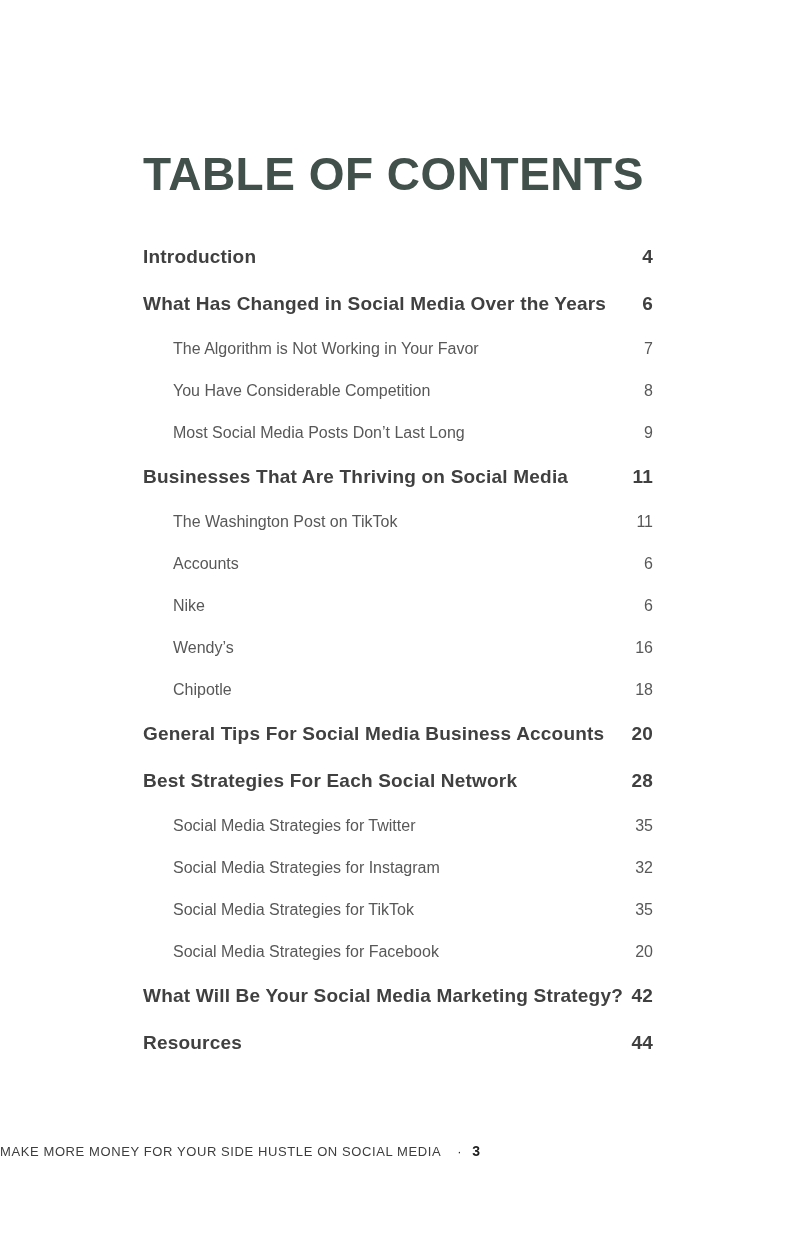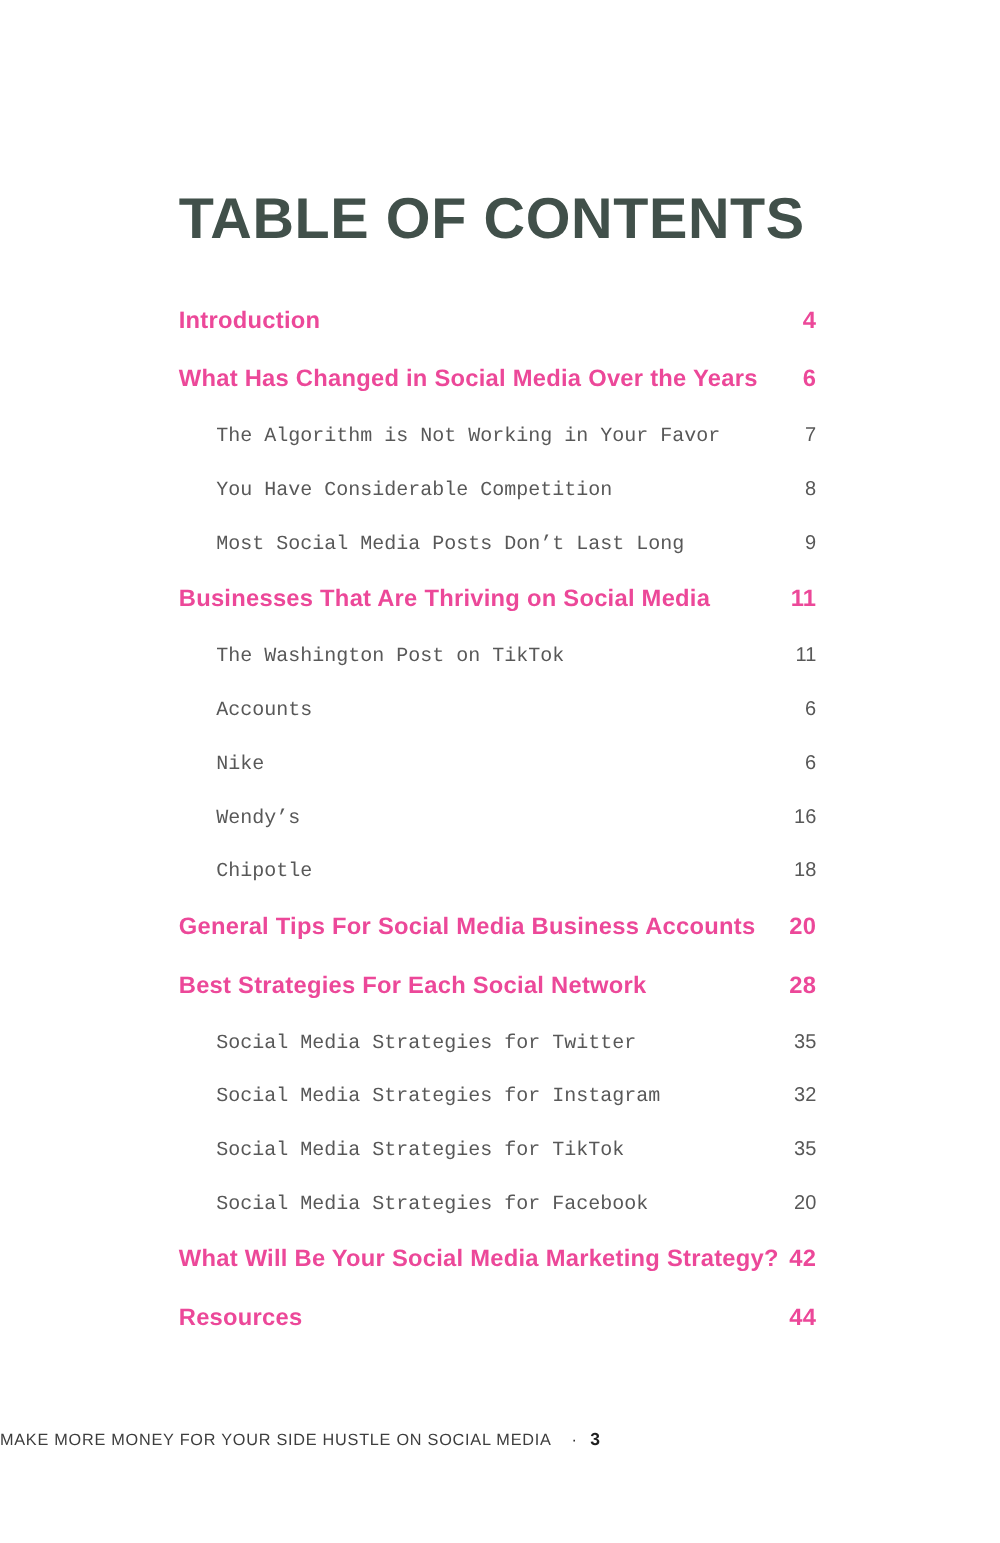--- a/index.html
+++ b/index.html
@@ -35,32 +35,31 @@
   .row {
     display: flex;
     justify-content: space-between;
     align-items: baseline;
   }
   .row.main {
     font-size: 19px;
     line-height: 21px;
     margin-bottom: 26px;
     font-weight: 700;
-    color: #ec4899;
+    color: #404040;
     letter-spacing: 0.2px;
   }
   .row.sub {
     font-size: 16px;
     line-height: 17px;
     margin-bottom: 25px;
     color: #585858;
   }
   .row.sub .entry-label {
     padding-left: 30px;
-    font-family: Liberation Mono, monospace;
   }
   .entry-label {
     flex: 1;
     text-align: left;
   }
   .entry-page {
     text-align: right;
     white-space: nowrap;
   }
   .footer {

